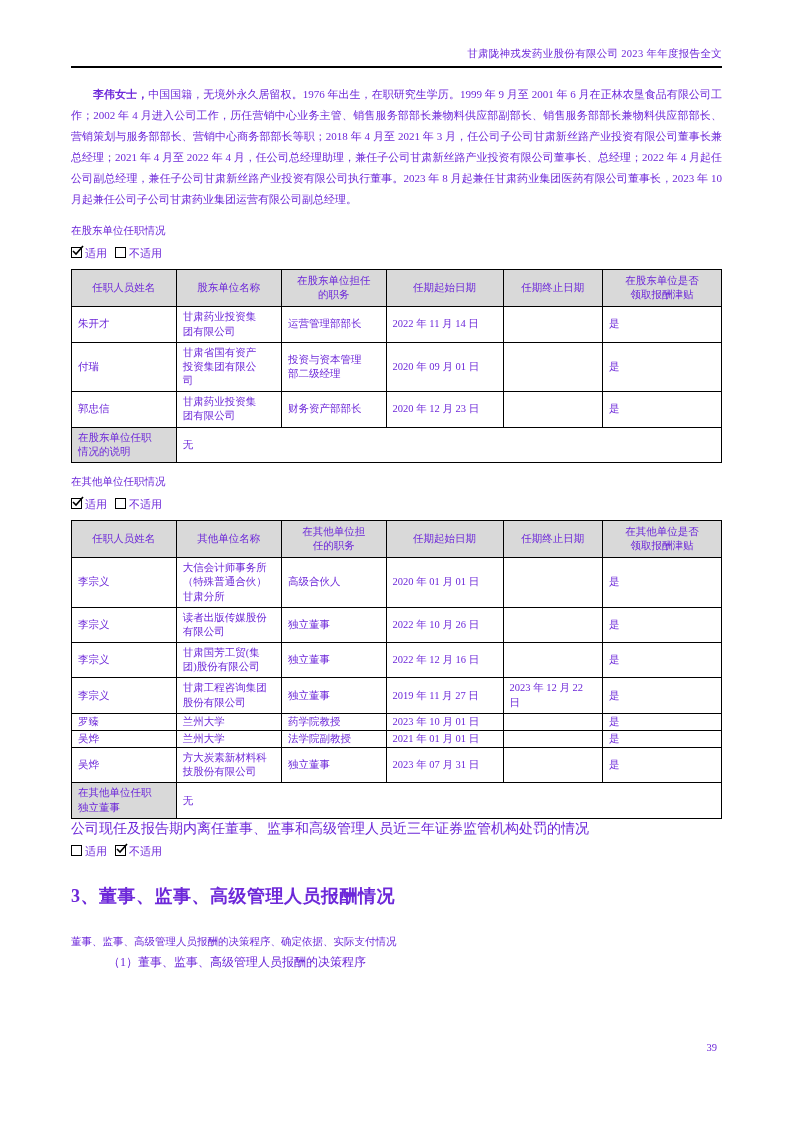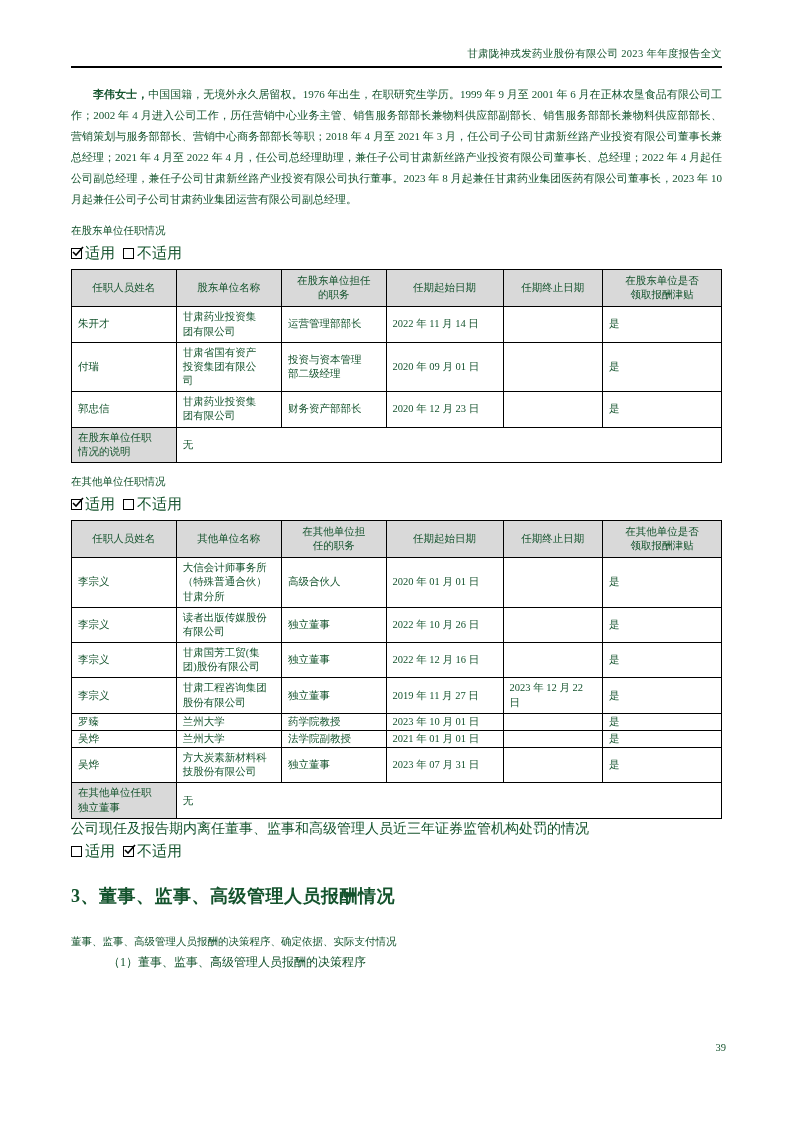--- a/index.html
+++ b/index.html
@@ -1,47 +1,47 @@
 <!DOCTYPE html>
 <html><head>
 <meta charset="utf-8">
 <style>
   html,body { margin:0; padding:0; background:#ffffff; }
   .page {
     width:793px; height:1122px; position:relative; background:#ffffff;
     font-family:"Liberation Serif","DejaVu Serif",serif;
-    color:#14532d; overflow:hidden;
+    color:#6d28d9; overflow:hidden;
   }
   .content { padding:0 71px; }
 
   .doc-header { padding-top:47px; text-align:right; font-size:10.5px; letter-spacing:0.3px; }
   .header-rule { border-bottom:2px solid #000; margin-top:5px; }
 
   .bio { margin-top:16px; font-size:11px; line-height:21px; text-align:justify; text-indent:2em; }
   .bio b { font-weight:bold; }
 
   .sec-label { margin-top:9px; font-size:10.5px; line-height:20px; }
-  .cb-line { margin-top:3px; margin-bottom:7px; font-size:15px; line-height:18px; }
+  .cb-line { margin-top:3px; margin-bottom:7px; font-size:11px; line-height:18px; }
   .cb-group { margin-right:8px; white-space:nowrap; }
   .cb { display:inline-block; width:9px; height:9px; border:1.4px solid #000; position:relative; margin-right:3px; vertical-align:-1px; }
   .cb svg { position:absolute; left:-1px; top:-4px; overflow:visible; }
 
   table { width:100%; border-collapse:collapse; table-layout:fixed; font-size:10.5px;padding-left:6px; }
   th, td { border:1px solid #000; line-height:1.35; vertical-align:middle; white-space:pre-line; overflow:hidden; }
   th { background:#d9d9d9; font-weight:normal; text-align:center; padding:4px 3px; }
   td { text-align:left; padding:3px 6px; }
   tr.compact td { padding-top:1px; padding-bottom:1px; }
   td.shaded { background:#d9d9d9; }
 
   .penalty-line { margin-top:0; font-size:14px; line-height:20px; }
   .sec3-heading { margin-top:24px; font-size:18px; font-weight:bold; letter-spacing:0.5px; }
   .sec3-line1 { margin-top:24px; font-size:10.5px; line-height:20px; }
   .sec3-line2 { font-size:12px; line-height:20px; padding-left:37px; }
 
-  .page-number { position:absolute; top:1042px; right:67px; font-size:10.5px; }
+  .page-number { position:absolute; top:1042px; right:76px; font-size:10.5px; }
 </style>
 </head>
 <body>
 
 <div class="page">
   <div class="content">
 
     <div class="doc-header">
       <span>甘肃陇神戎发药业股份有限公司 2023 年年度报告全文</span>
     </div>

